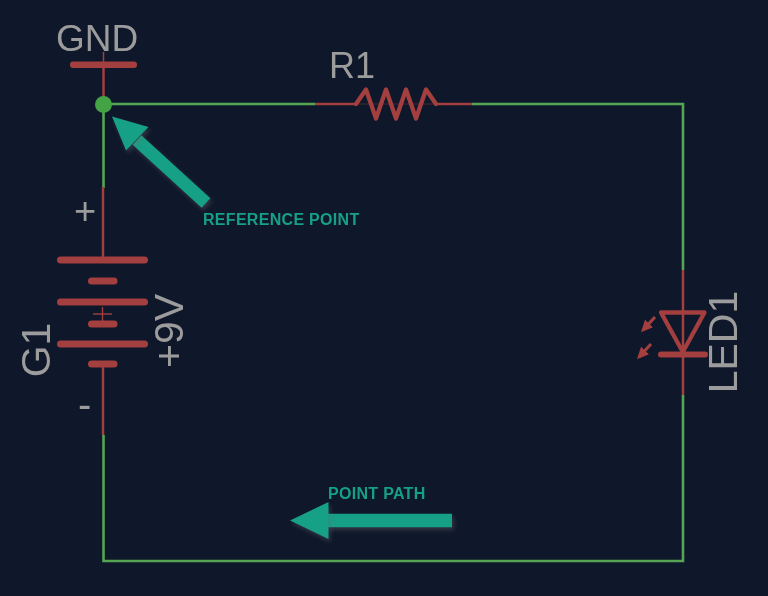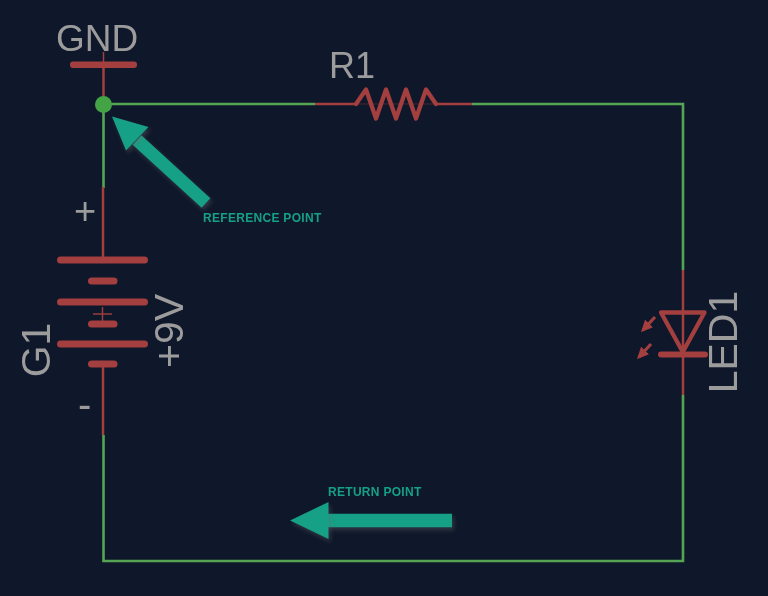--- a/index.html
+++ b/index.html
@@ -27,21 +27,21 @@
     position:absolute;
     transform:translate(-50%,-50%) rotate(-90deg);
     line-height:1;
   }
   .lbl-g1{left:36px;top:350px;font-size:41px;}
   .lbl-9v{left:169px;top:331px;font-size:41px;}
   .lbl-led1{left:723px;top:342px;font-size:41px;}
   .callout{
     position:absolute;
     color:#16a085;
-    font-size:12px;
+    font-size:16px;
     font-weight:bold;
     letter-spacing:0.3px;
     white-space:nowrap;
     line-height:1;
   }
   .callout-ref{left:203px;top:212px;}
   .callout-ret{left:328px;top:486px;}
   .shadowed{filter:drop-shadow(2px 3px 2px rgba(110,110,110,0.35));}
 </style>
 </head>
@@ -113,15 +113,15 @@
 
   <div class="lbl lbl-gnd">GND</div>
   <div class="lbl lbl-r1">R1</div>
   <div class="lbl lbl-plus">+</div>
   <div class="lbl lbl-minus">-</div>
   <div class="lbl rot lbl-g1">G1</div>
   <div class="lbl rot lbl-9v">+9V</div>
   <div class="lbl rot lbl-led1">LED1</div>
 
   <div class="callout callout-ref">REFERENCE POINT</div>
-  <div class="callout callout-ret">RETURN POINT</div>
+  <div class="callout callout-ret">POINT PATH</div>
 
 </div>
 
 </body></html>

